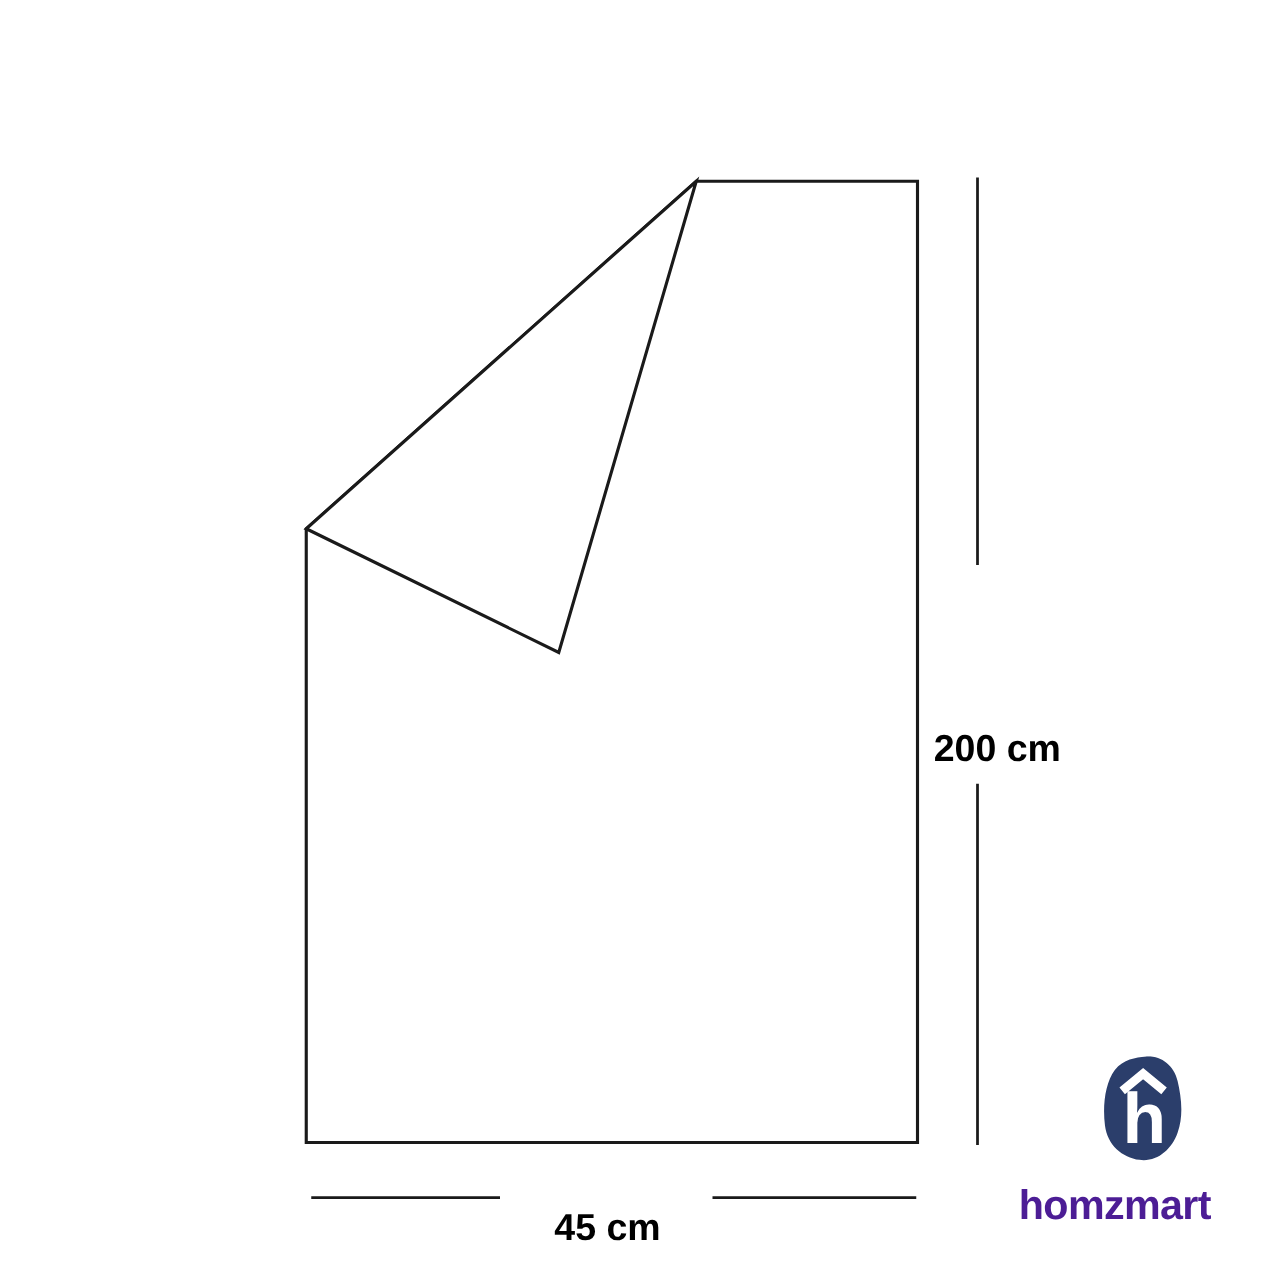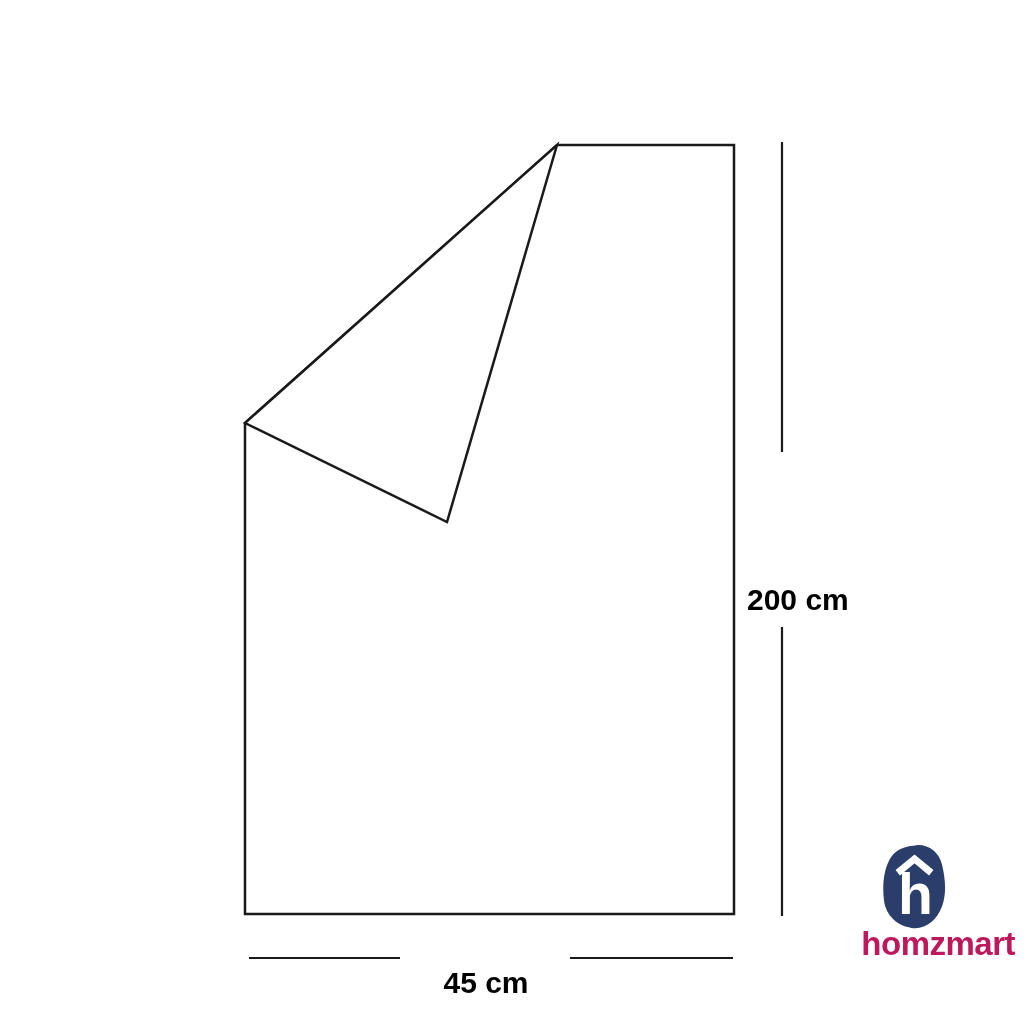--- a/index.html
+++ b/index.html
@@ -72,28 +72,28 @@
   .logo-letter {
     fill: #ffffff;
     font-family: "Liberation Sans", sans-serif;
     font-weight: 700;
     font-size: 58px;
     text-anchor: middle;
   }
   .logo-word {
     position: absolute;
     left: 815px;
-    top: 927px;
+    top: 947px;
     width: 200px;
-    text-align: right;
+    text-align: left;
     font-weight: 700;
     font-size: 33px;
     line-height: 1;
     letter-spacing: -0.5px;
-    color: #be185d;
+    color: #4c1d95;
     white-space: nowrap;
   }
 </style>
 </head>
 <body>
 
 <div class="canvas">
 
   <svg class="diagram-svg" viewBox="0 0 1024 1024" aria-hidden="true">
     <polygon class="sheet" points="557,145 734,145 734,914 245,914 245,423"></polygon>

